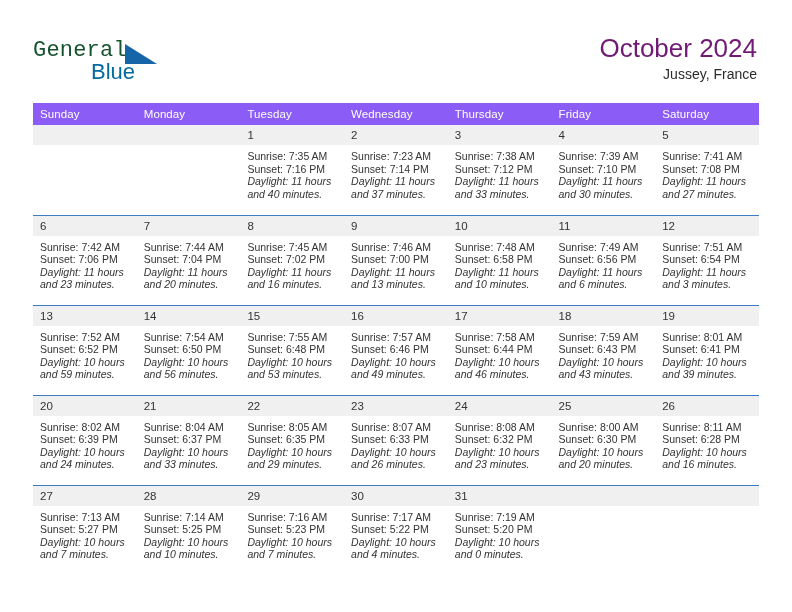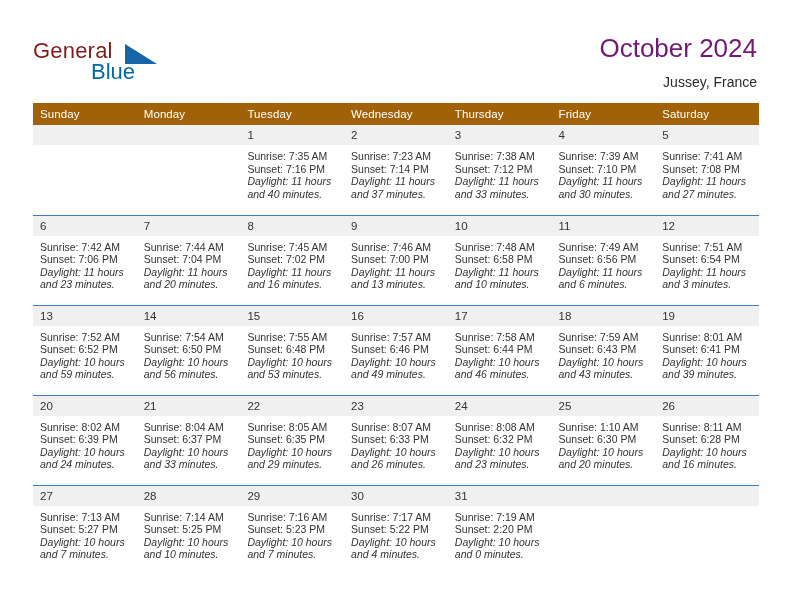--- a/index.html
+++ b/index.html
@@ -35,22 +35,22 @@
     top: 38px;
     width: 200px;
     height: 48px;
   }
   .brand-general {
     position: absolute;
     left: 0;
     top: 0;
     font-size: 22px;
     letter-spacing: 0.2px;
-    color: #7f1d1d;
-    font-family: Liberation Sans, sans-serif;
+    color: #14532d;
+    font-family: Liberation Mono, monospace;
   }
   .brand-tri {
     position: absolute;
     left: 92px;
     top: 6px;
     width: 0;
     height: 0;
     border-left: 32px solid #1565a8;
     border-top: 20px solid transparent;
   }
@@ -73,40 +73,40 @@
     font-size: 26px;
     color: #701a75;
     font-weight: normal;
     line-height: 32px;
     white-space: nowrap;
   }
   .cal-subtitle {
     font-size: 14px;
     color: #2b2b2b;
     line-height: 20px;
-    margin-top: 8px;
+    margin-top: 0;
     white-space: nowrap;
   }
 
   
   .calendar {
     position: absolute;
     left: 33px;
     top: 103px;
     width: 726px;
   }
   table.cal-table {
     border-collapse: collapse;
     table-layout: fixed;
     width: 726px;
   }
   table.cal-table col { width: 103.71px; }
 
   thead th {
-    background: #a16207;
+    background: #8b5cf6;
     color: #ffffff;
     font-size: 11.5px;
     font-weight: normal;
     text-align: left;
     padding: 5px 0 5px 7px;
     height: 12px;
     vertical-align: middle;
     letter-spacing: 0.1px;
   }
 
@@ -384,21 +384,21 @@
               <div class="daynum">24</div>
               <div class="details">
                 <div>Sunrise: 8:08 AM</div>
                 <div>Sunset: 6:32 PM</div>
                 <div class="wrap2">Daylight: 10 hours and 23 minutes.</div>
               </div>
             </td>
             <td>
               <div class="daynum">25</div>
               <div class="details">
-                <div>Sunrise: 1:10 AM</div>
+                <div>Sunrise: 8:00 AM</div>
                 <div>Sunset: 6:30 PM</div>
                 <div class="wrap2">Daylight: 10 hours and 20 minutes.</div>
               </div>
             </td>
             <td>
               <div class="daynum">26</div>
               <div class="details">
                 <div>Sunrise: 8:11 AM</div>
                 <div>Sunset: 6:28 PM</div>
                 <div class="wrap2">Daylight: 10 hours and 16 minutes.</div>
@@ -435,21 +435,21 @@
               <div class="details">
                 <div>Sunrise: 7:17 AM</div>
                 <div>Sunset: 5:22 PM</div>
                 <div class="wrap2">Daylight: 10 hours and 4 minutes.</div>
               </div>
             </td>
             <td>
               <div class="daynum">31</div>
               <div class="details">
                 <div>Sunrise: 7:19 AM</div>
-                <div>Sunset: 2:20 PM</div>
+                <div>Sunset: 5:20 PM</div>
                 <div class="wrap2">Daylight: 10 hours and 0 minutes.</div>
               </div>
             </td>
             <td>
               <div class="daynum blank"></div>
             </td>
             <td>
               <div class="daynum blank"></div>
             </td>
           </tr>

